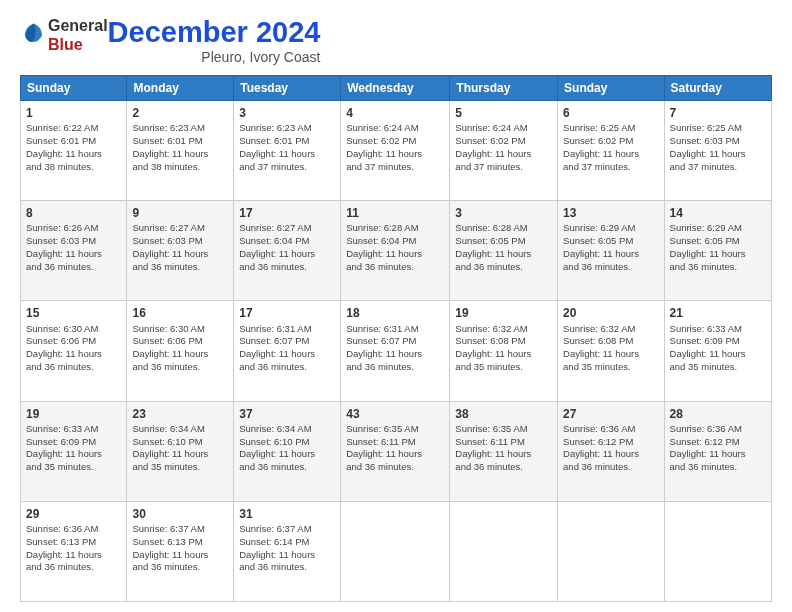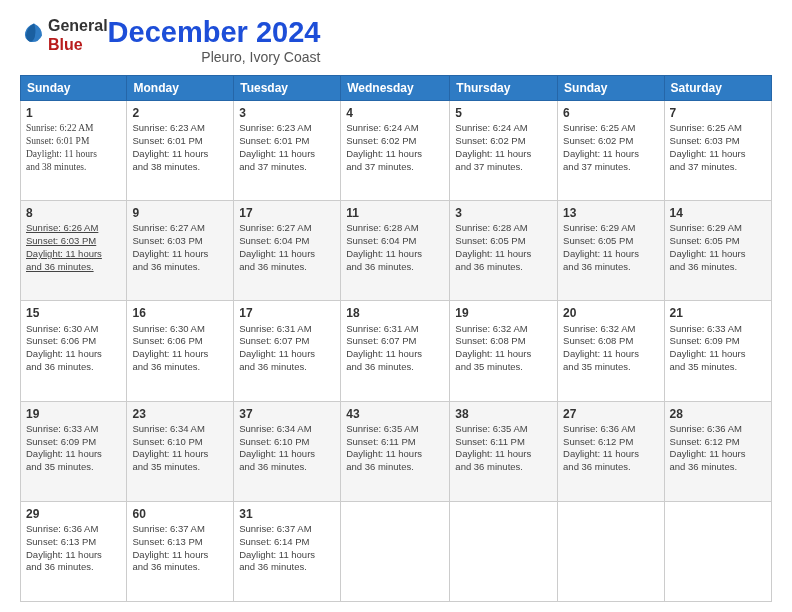--- a/index.html
+++ b/index.html
@@ -118,21 +118,21 @@
         <th>Wednesday</th>
         <th>Thursday</th>
         <th>Sunday</th>
         <th>Saturday</th>
       </tr>
     </thead>
     <tbody id="calendar-body">
     <tr>
           <td>
             <span class="day-num">1</span>
-            <div class="day-detail" style="white-space: pre-line; font-family: Liberation Serif, serif;">Sunrise: 6:22 AM
+            <div class="day-detail" style="white-space: pre-line;">Sunrise: 6:22 AM
 Sunset: 6:01 PM
 Daylight: 11 hours
 and 38 minutes.</div>
           </td>
           <td>
             <span class="day-num">2</span>
             <div class="day-detail" style="white-space: pre-line;">Sunrise: 6:23 AM
 Sunset: 6:01 PM
 Daylight: 11 hours
 and 38 minutes.</div>
@@ -169,21 +169,21 @@
             <span class="day-num">7</span>
             <div class="day-detail" style="white-space: pre-line;">Sunrise: 6:25 AM
 Sunset: 6:03 PM
 Daylight: 11 hours
 and 37 minutes.</div>
           </td>
         </tr>
         <tr>
           <td>
             <span class="day-num">8</span>
-            <div class="day-detail" style="white-space: pre-line; text-decoration: underline;">Sunrise: 6:26 AM
+            <div class="day-detail" style="white-space: pre-line;">Sunrise: 6:26 AM
 Sunset: 6:03 PM
 Daylight: 11 hours
 and 36 minutes.</div>
           </td>
           <td>
             <span class="day-num">9</span>
             <div class="day-detail" style="white-space: pre-line;">Sunrise: 6:27 AM
 Sunset: 6:03 PM
 Daylight: 11 hours
 and 36 minutes.</div>
@@ -328,21 +328,21 @@
         </tr>
         <tr>
           <td>
             <span class="day-num">29</span>
             <div class="day-detail" style="white-space: pre-line;">Sunrise: 6:36 AM
 Sunset: 6:13 PM
 Daylight: 11 hours
 and 36 minutes.</div>
           </td>
           <td>
-            <span class="day-num">60</span>
+            <span class="day-num">30</span>
             <div class="day-detail" style="white-space: pre-line;">Sunrise: 6:37 AM
 Sunset: 6:13 PM
 Daylight: 11 hours
 and 36 minutes.</div>
           </td>
           <td>
             <span class="day-num">31</span>
             <div class="day-detail" style="white-space: pre-line;">Sunrise: 6:37 AM
 Sunset: 6:14 PM
 Daylight: 11 hours

